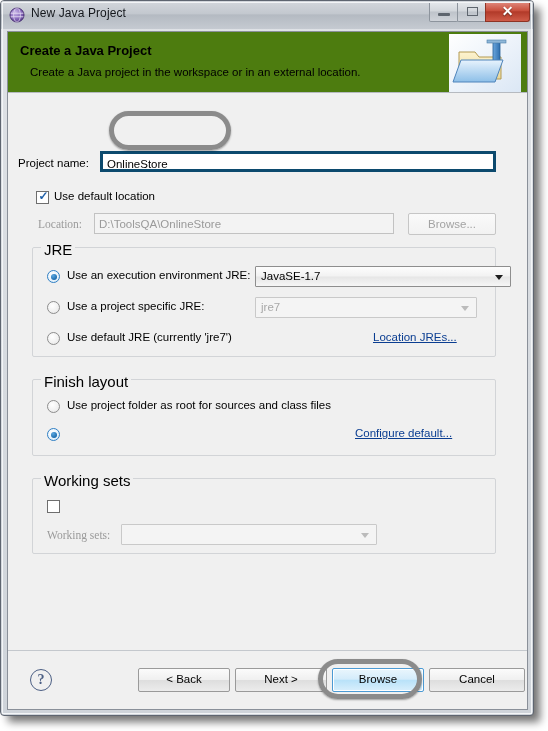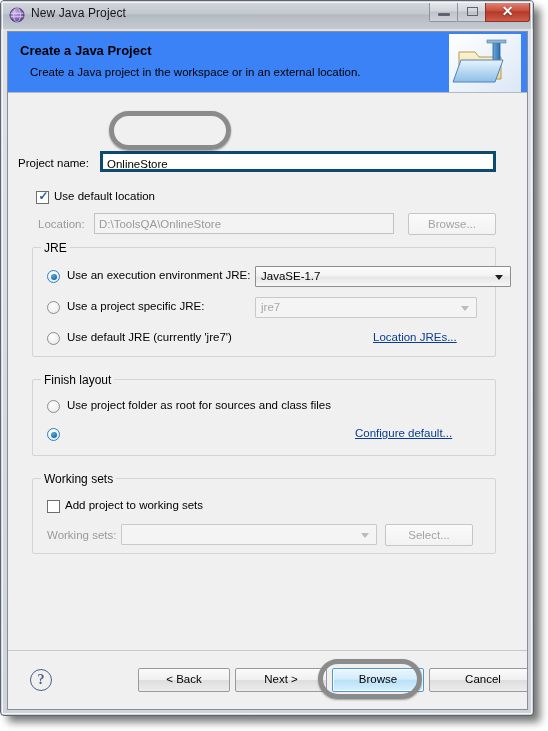--- a/index.html
+++ b/index.html
@@ -141,21 +141,21 @@
     background: #f0f0f0;
     overflow: hidden;
   }
 
   
   #banner {
     position: absolute;
     left: 0; top: 0;
     width: 100%;
     height: 61px;
-    background: #3b82f6;
+    background: #4d7c0f;
     border-bottom: 1px solid #b6bac0;
     box-sizing: border-box;
   }
   #banner-title {
     position: absolute;
     left: 12px; top: 11px;
     font-size: 13px;
     font-weight: bold;
     color: #000000;
   }
@@ -195,21 +195,21 @@
     background: #f0f0f0;
   }
 
   
   .lbl {
     position: absolute;
     font-size: 11.5px;
     color: #000000;
     white-space: nowrap;
   }
-  .lbl.dis { color: #9a9a9a; }
+  .lbl.dis { color: #9a9a9a; font-family: Liberation Serif, serif; }
 
   .textfield {
     position: absolute;
     box-sizing: border-box;
     background: #ffffff;
     border: 3px solid #0c4a6e;
     font-size: 11.5px;
     color: #000000;
     padding-left: 4px;
     line-height: 20px;
@@ -316,21 +316,21 @@
     position: absolute;
     box-sizing: border-box;
     border: 1px solid #d2d4d7;
     border-radius: 2px;
   }
   .group-title {
     position: absolute;
     top: -7px; left: 8px;
     background: #f0f0f0;
     padding: 0 3px;
-    font-size: 12px;
+    font-size: 15px;
     color: #000000;
     white-space: nowrap;
   }
 
   .link {
     position: absolute;
     font-size: 11.5px;
     color: #0a3d91;
     text-decoration: underline;
     white-space: nowrap;
@@ -484,40 +484,38 @@
           <span class="rb on" style="left:14px; top:48px;">
             <span class="dot"></span>
           </span>
           <span class="link" style="left:322px; top:47px;">Configure default...</span>
         </div>
 
         <div class="group" style="left:24px; top:385px; width:464px; height:76px;">
           <span class="group-title">Working sets</span>
 
           <span class="cb" style="left:14px; top:21px;"></span>
-          <span class="lbl" style="left:32px; top:20px;">Add project to working sets</span>
 
           <span class="lbl dis" style="left:14px; top:50px;">Working sets:</span>
           <span class="combo dis" style="left:88px; top:45px; width:256px; height:21px;">
             <span></span>
             <span class="arrow"></span>
           </span>
-          <span class="btn dis" style="left:352px; top:45px; width:88px; height:22px;">Select...</span>
         </div>
 
       </div>
 
       <div id="btn-sep"></div>
       <div id="buttonbar">
         <span id="help-icon">?</span>
 
         <span class="btn" style="left:130px; top:17px; width:92px; height:24px;">&lt; Back</span>
         <span class="btn" style="left:227px; top:17px; width:92px; height:24px;">Next &gt;</span>
         <span class="btn default" style="left:324px; top:17px; width:92px; height:24px;">Browse</span>
-        <span class="btn" style="left:421px; top:17px; width:108px; height:24px;">Cancel</span>
+        <span class="btn" style="left:421px; top:17px; width:96px; height:24px;">Cancel</span>
       </div>
 
     </div>
 
     <div class="frame-inner"></div>
   </div>
 
   <div class="anno-oval" style="left:109px; top:111px; width:122px; height:39px;"></div>
   <div class="anno-oval" style="left:318px; top:659px; width:104px; height:40px;"></div>
 

